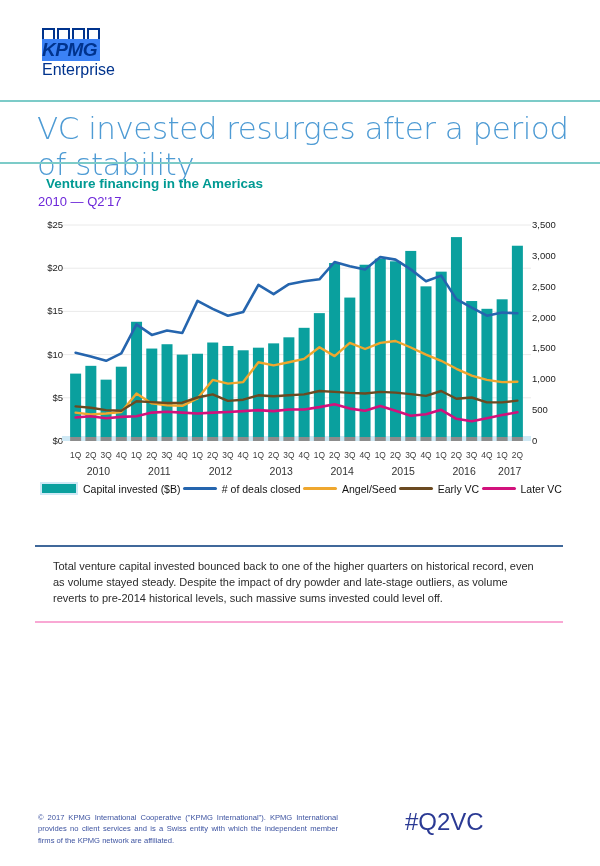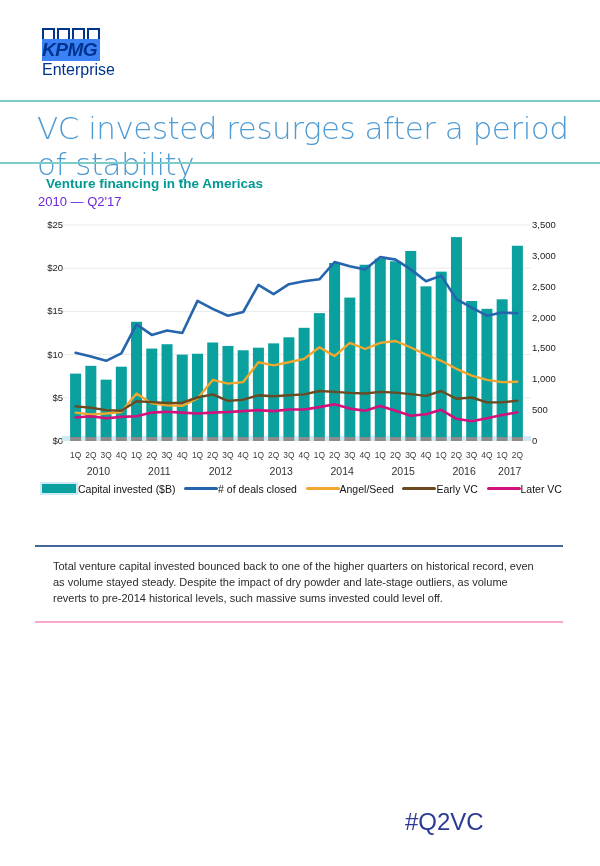--- a/index.html
+++ b/index.html
@@ -22,21 +22,21 @@
               font-weight:200;font-size:31px;letter-spacing:-.5px;color:#4E9BD4;}
 
   .chart-subtitle{position:absolute;left:46px;top:176px;font-size:13.5px;font-weight:bold;color:#009A93;}
   .chart-period{position:absolute;left:38px;top:194px;font-size:13px;color:#6d28d9;}
 
   
   .chart-svg{position:absolute;left:30px;top:215px;}
 
   .legend{position:absolute;left:40px;top:482px;width:522px;display:flex;
           justify-content:space-between;align-items:center;}
-  .legend-item{display:flex;align-items:center;}
+  .legend-item{display:flex;align-items:center;gap:5px;}
   .legend-label{font-size:10.5px;color:#111;white-space:nowrap;}
   .sw-bar{width:34px;height:9px;border:2px solid #CFE9F5;}
   .sw-line{width:34px;height:3px;border-radius:2px;}
 
   .source-line{position:absolute;left:37px;top:506px;width:540px;font-size:8.8px;color:#3d3d3d;}
 
   
   .commentary{position:absolute;left:35px;top:545px;width:528px;box-sizing:border-box;
               border-top:2px solid #40689A;border-bottom:2px solid #f9a8d4;
               padding:12px 20px 14px 18px;font-size:11px;line-height:1.45;color:#2b2b2b;}
@@ -217,15 +217,16 @@
       <span class="sw-line" id="sw4" style="background: rgb(210, 17, 124);"></span>
       <span class="legend-label">Later VC</span>
     </div>
   </div>
 
 
   <div class="commentary">
     <span>Total venture capital invested bounced back to one of the higher quarters on historical record, even as volume stayed steady. Despite the impact of dry powder and late-stage outliers, as volume reverts to pre-2014 historical levels, such massive sums invested could level off.</span>
   </div>
 
+  <div class="footer-copy">© 2017 KPMG International Cooperative ("KPMG International"). KPMG International provides no client services and is a Swiss entity with which the independent member firms of the KPMG network are affiliated.</div>
   <div class="footer-tag">#Q2VC</div>
 
 </div>
 
 </body></html>

